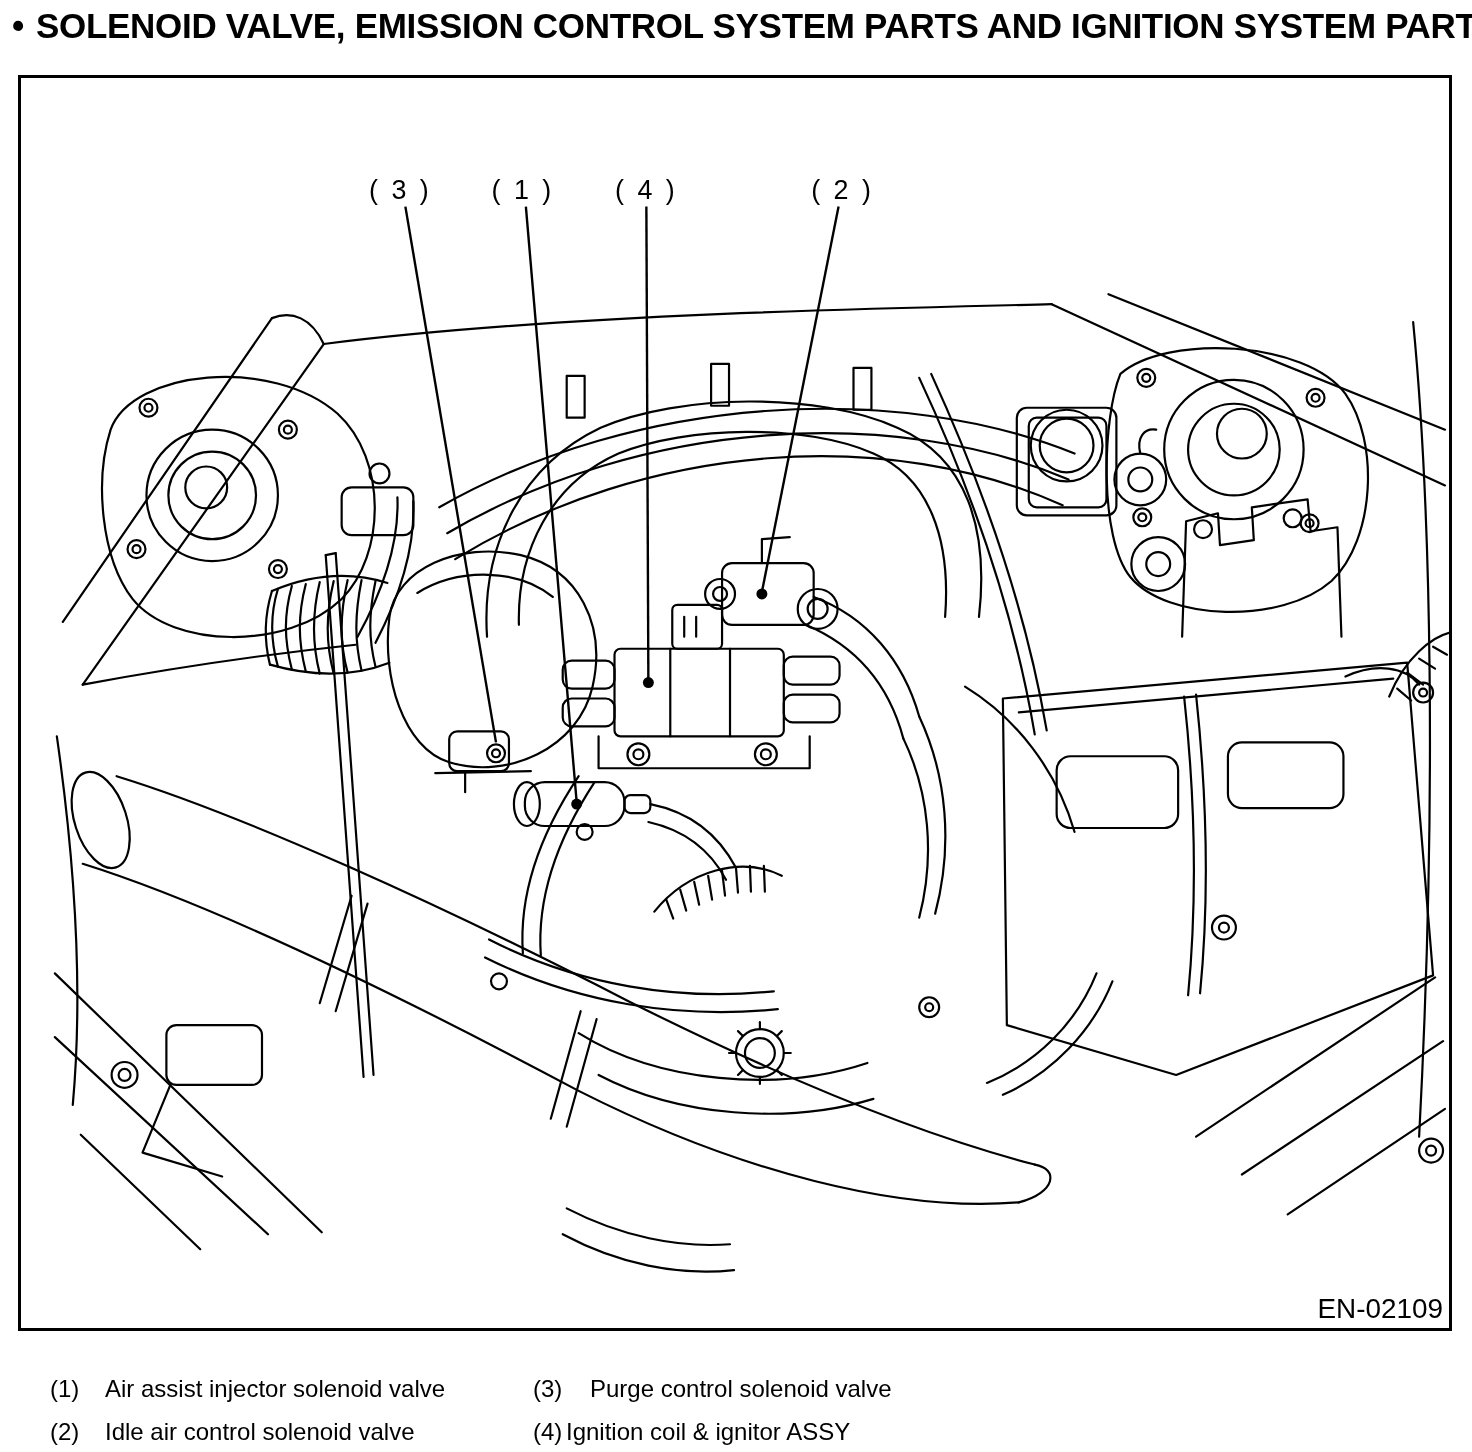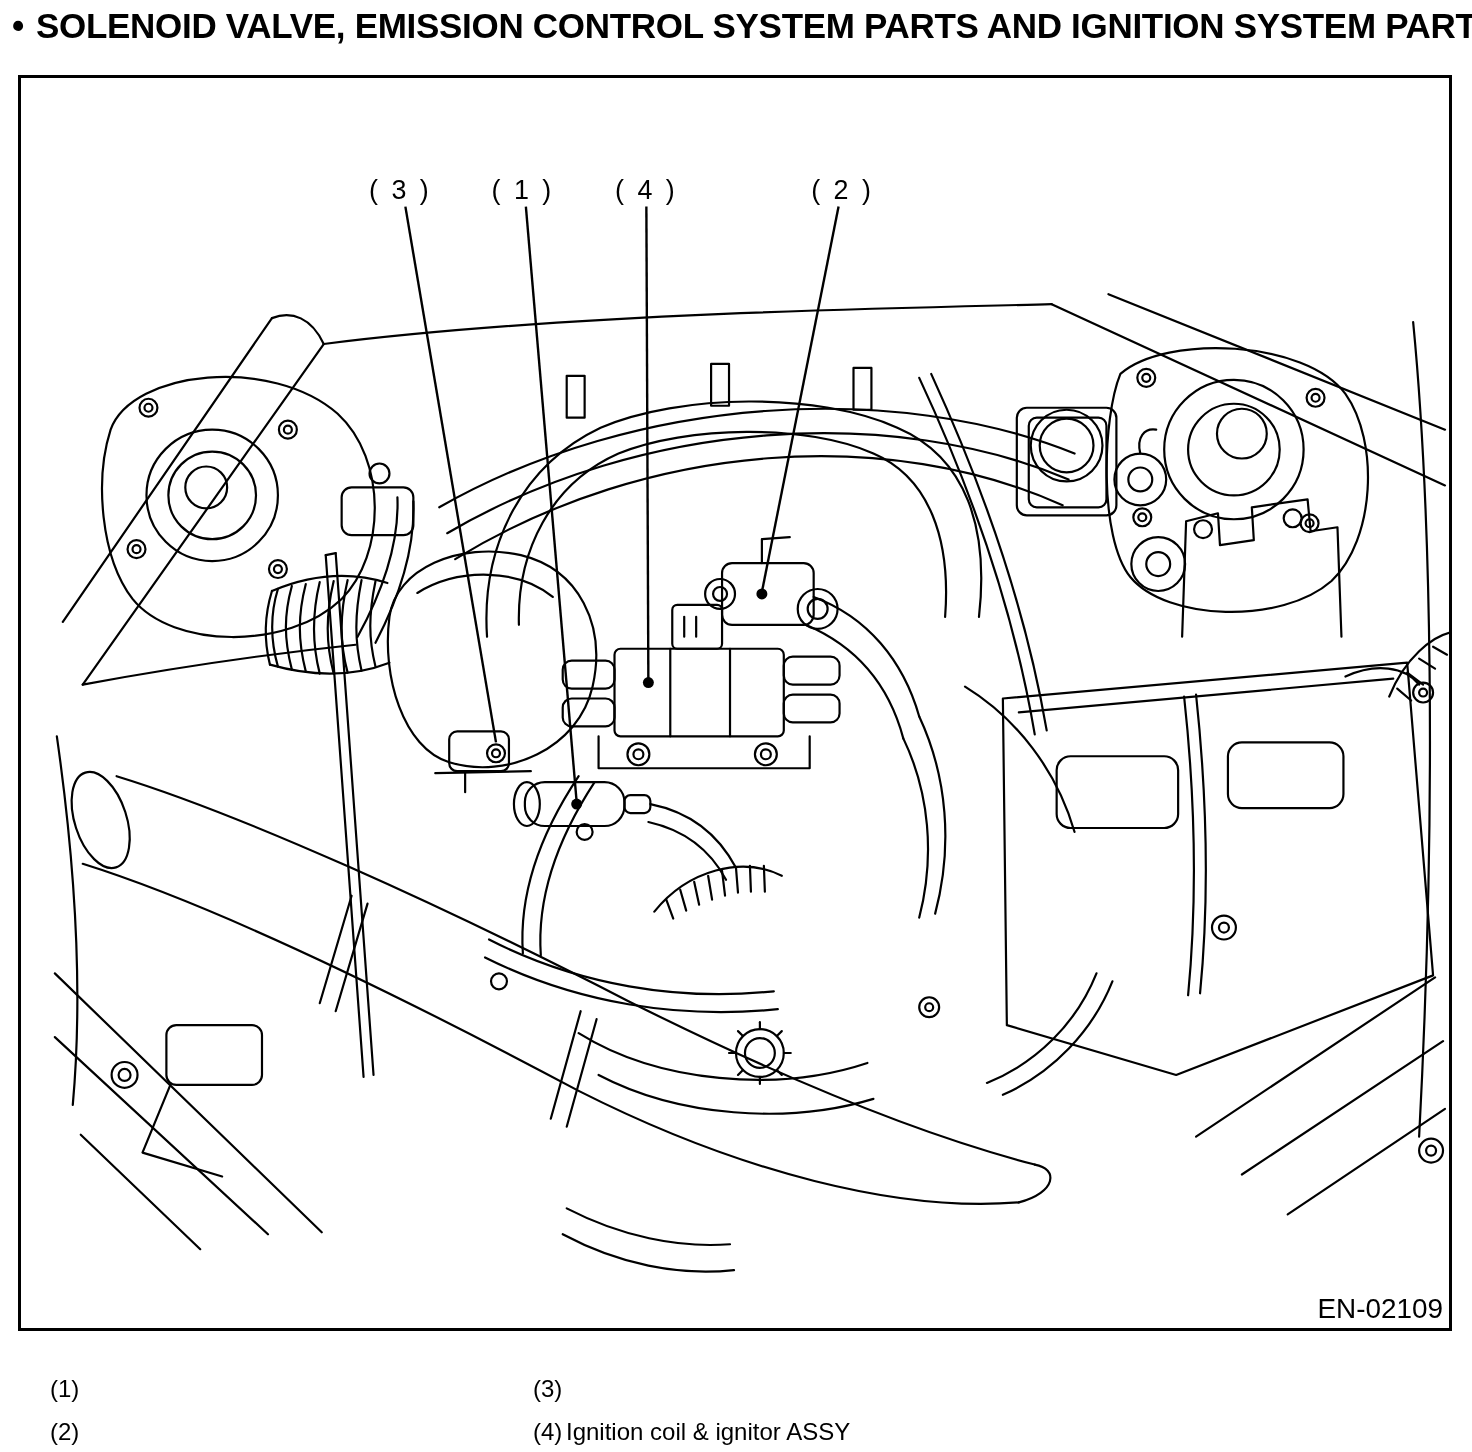--- a/index.html
+++ b/index.html
@@ -289,17 +289,20 @@
     <line x1="821" y1="128" x2="744" y2="515" stroke="#000" stroke-width="2.4"></line>
     <circle cx="744" cy="517" r="5.5" fill="#000" stroke="none"></circle>
   </g>
 
   <text class="figure-code" x="1428" y="1244" text-anchor="end">EN-02109</text>
 </svg>
 </div>
 
 <div class="legend">
   <span style="left:50px;top:1374px">(1)</span>
+  <span style="left:105px;top:1374px">Air assist injector solenoid valve</span>
   <span style="left:50px;top:1417px">(2)</span>
+  <span style="left:105px;top:1417px">Idle air control solenoid valve</span>
   <span style="left:533px;top:1374px">(3)</span>
+  <span style="left:590px;top:1374px">Purge control solenoid valve</span>
   <span style="left:533px;top:1417px">(4)</span>
   <span style="left:566px;top:1417px">Ignition coil &amp; ignitor ASSY</span>
 </div>
 
 </body></html>

